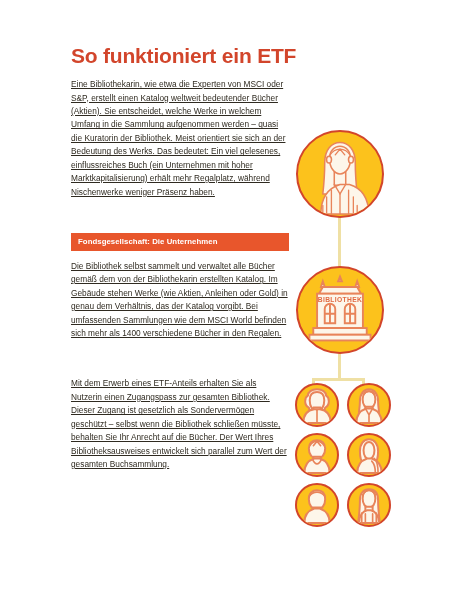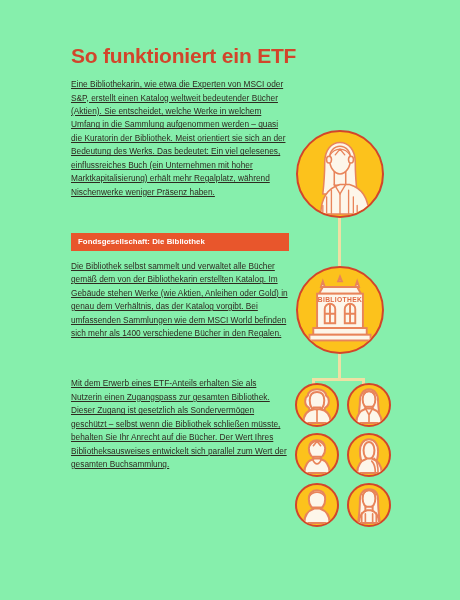--- a/index.html
+++ b/index.html
@@ -10,21 +10,21 @@
     width: 460px;
     height: 600px;
     background: #fbf4bd;
     font-family: "Liberation Sans", sans-serif;
     overflow: hidden;
     position: relative;
   }
   .page {
     position: absolute;
     inset: 0;
-    background: #86efac;
+    background: #ffffff;
   }
 
   
   .content {
     position: absolute;
     left: 71px;
     top: 44px;
     width: 218px;
   }
 
@@ -154,21 +154,21 @@
     <h1 class="page-title">So funktioniert ein ETF</h1>
 
 
     <div class="section">
       <p class="section-body">Eine Bibliothekarin, wie etwa die Experten von MSCI oder S&amp;P, erstellt einen Katalog weltweit bedeutender Bücher (Aktien). Sie entscheidet, welche Werke in welchem Umfang in die Sammlung aufgenommen werden – quasi die Kuratorin der Bibliothek. Meist orientiert sie sich an der Bedeutung des Werks. Das bedeutet: Ein viel gelesenes, einflussreiches Buch (ein Unternehmen mit hoher Marktkapitalisierung) erhält mehr Regalplatz, während Nischenwerke weniger Präsenz haben.</p>
     </div>
 
     <div class="spacer-1"></div>
 
     <div class="section">
-      <span class="section-label">Fondsgesellschaft: Die Bibliothek</span>
+      <span class="section-label">Fondsgesellschaft: Die Unternehmen</span>
       <p class="section-body">Die Bibliothek selbst sammelt und verwaltet alle Bücher gemäß dem von der Bibliothekarin erstellten Katalog. Im Gebäude stehen Werke (wie Aktien, Anleihen oder Gold) in genau dem Verhältnis, das der Katalog vorgibt. Bei umfassenden Sammlungen wie dem MSCI World befinden sich mehr als 1400 verschiedene Bücher in den Regalen.</p>
     </div>
 
     <div class="spacer-2"></div>
 
     <div class="section">
       <p class="section-body">Mit dem Erwerb eines ETF-Anteils erhalten Sie als Nutzerin einen Zugangspass zur gesamten Bibliothek. Dieser Zugang ist gesetzlich als Sondervermögen geschützt – selbst wenn die Bibliothek schließen müsste, behalten Sie Ihr Anrecht auf die Bücher. Der Wert Ihres Bibliotheksausweises entwickelt sich parallel zum Wert der gesamten Buchsammlung.</p>
     </div>
 
   </div>

